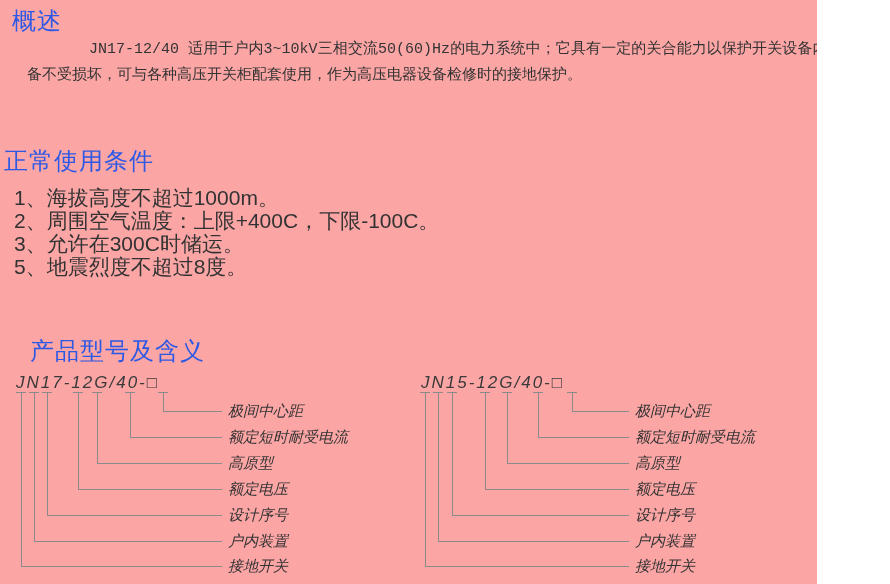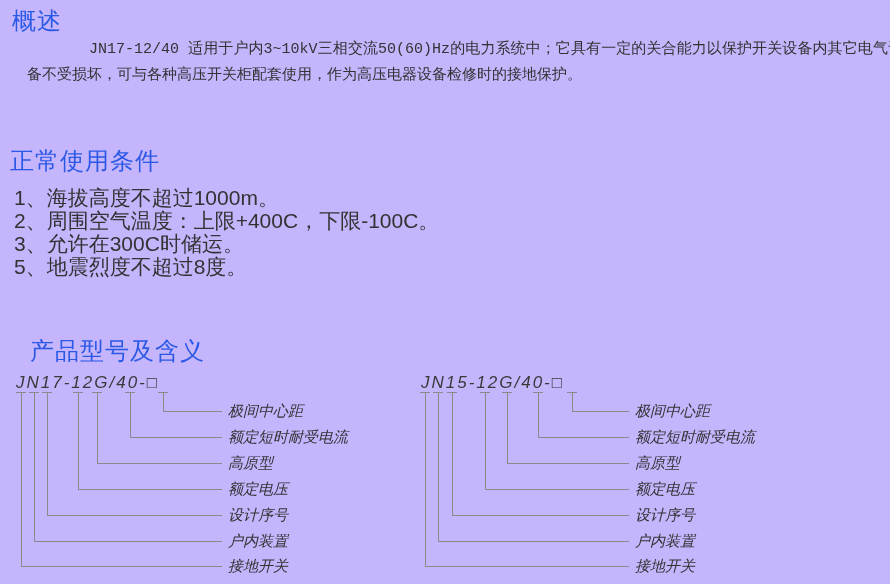--- a/index.html
+++ b/index.html
@@ -1,34 +1,34 @@
 <!DOCTYPE html>
 <html><head>
 <meta charset="utf-8">
 <style>
   html,body{margin:0;padding:0;background:#ffffff;}
   .page{
     position:relative;
-    width:890px;height:584px;
-    background:#c4b5fd;
+    width:817px;height:584px;
+    background:#fca5a5;
     font-family:"Liberation Sans","DejaVu Sans",sans-serif;
     color:#333333;
     overflow:hidden;
   }
   .sec-heading{
     position:absolute;
     margin:0;
     font-size:24px;
     font-weight:500;
     letter-spacing:1px;
     color:#2b59e6;
     white-space:nowrap;
   }
   .h-overview{left:12px;top:5px;}
-  .h-conditions{left:10px;top:145px;text-align:right;}
+  .h-conditions{left:4px;top:145px;text-align:right;}
   .h-model{left:14px;top:335px;margin-left:16px;}
   .body-paragraph{
     position:absolute;
     left:23px;top:33px;width:876px;
     margin:4px;
     font-size:15px;
     line-height:26px;
     text-indent:62px;
     color:#333333;
     text-align:justify;

